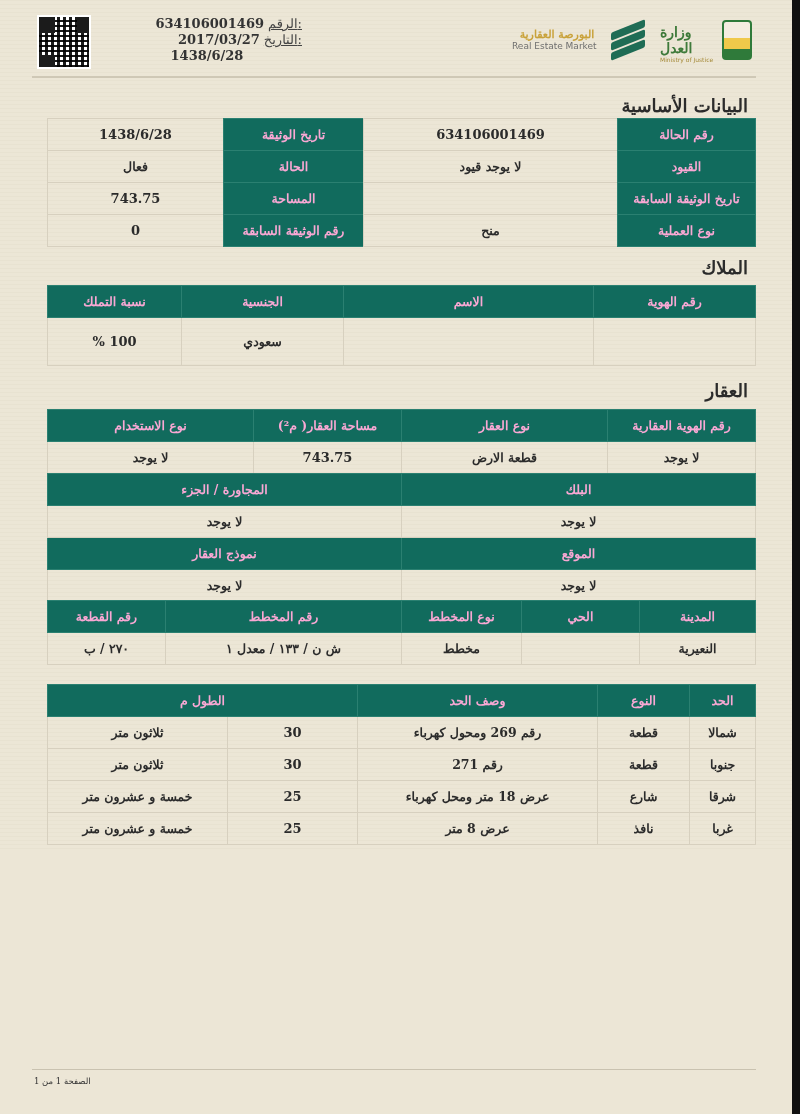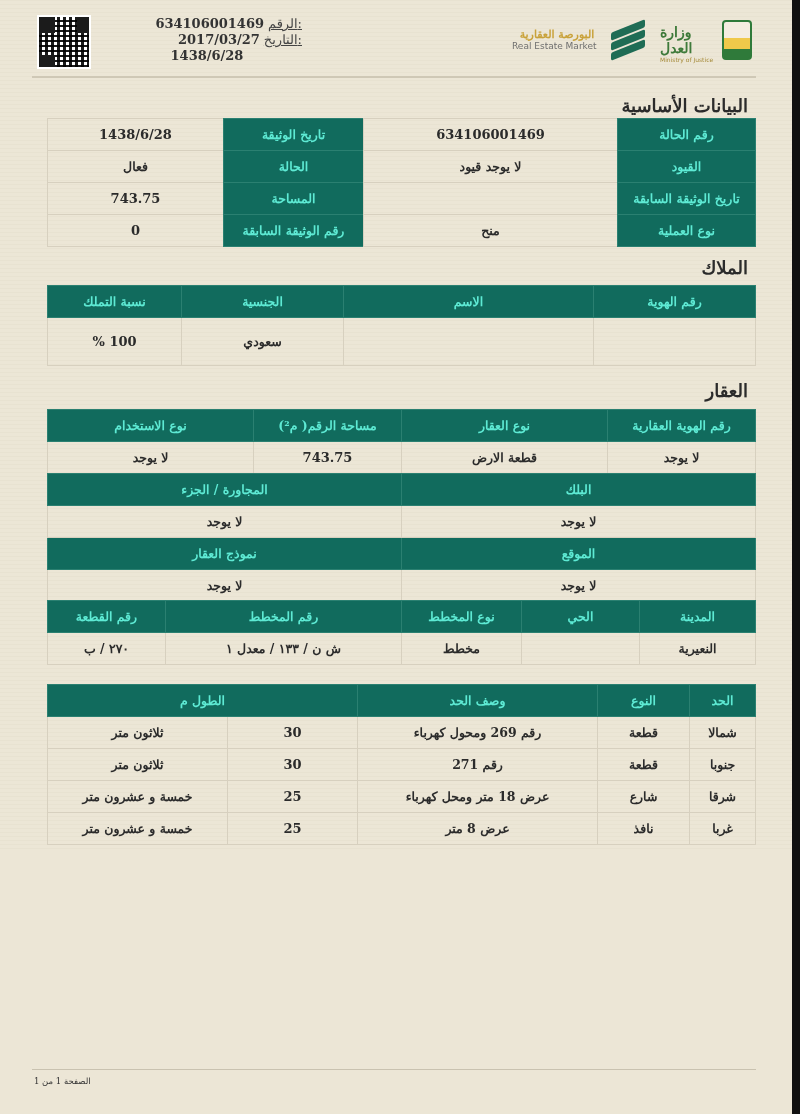--- a/index.html
+++ b/index.html
@@ -49,21 +49,21 @@
   .logo-moj-text small { display: block; font-size: 6px; color: #a68b3a; font-weight: normal; font-family: "DejaVu Sans", sans-serif; direction: ltr; }
   .logo-emblem { position: absolute; left: 690px; top: 12px; width: 30px; height: 40px; border: 2px solid #2f7a3a; border-radius: 4px; background: linear-gradient(#f4ede0 0 45%, #f0c94a 45% 75%, #2f7a3a 75%); }
 
   
   .section-title { position: absolute; right: 44px; font-size: 18px; font-weight: bold; color: #2b2b2b; direction: rtl; }
   table { border-collapse: collapse; direction: rtl; position: absolute; table-layout: fixed; }
   td, th {
     border: 1px solid #d7d0bf; text-align: center; font-size: 12.5px; height: 32px;
     vertical-align: middle; padding: 0 4px;
   }
-  th { background: #116b5d; color: #5eead4; font-weight: bold; border-color: #2b8071; }
+  th { background: #116b5d; color: #f9a8d4; font-weight: bold; border-color: #2b8071; }
   td { background: transparent; color: #2b2b2b; font-weight: bold; }
   td.num { font-weight: bold; font-size: 13px; }
   .basic td, .basic th { height: 32px; }
 
   .watermark {
     position: absolute; left: 92px; top: 176px; width: 130px; height: 70px;
     color: rgba(255,255,255,0.55); font-family: "DejaVu Sans", sans-serif; pointer-events: none;
   }
   .watermark .big { font-size: 48px; font-weight: bold; line-height: 46px; direction: rtl; text-align: center; }
   .watermark .small { font-size: 12px; text-align: center; margin-top: -4px; }
@@ -172,21 +172,21 @@
     <colgroup>
         <col style="width:148px">
         <col style="width:206px">
         <col style="width:148px">
         <col style="width:206px">
       </colgroup>
     <tbody>
         <tr>
       <th>رقم الهوية العقارية</th>
       <th>نوع العقار</th>
-      <th>مساحة الرقم( م²)</th>
+      <th>مساحة العقار( م²)</th>
       <th>نوع الاستخدام</th>
     </tr>
     <tr>
       <td>لا يوجد</td>
       <td>قطعة الارض</td>
       <td class="num">743.75</td>
       <td>لا يوجد</td>
     </tr>
   </tbody>
     </table>

